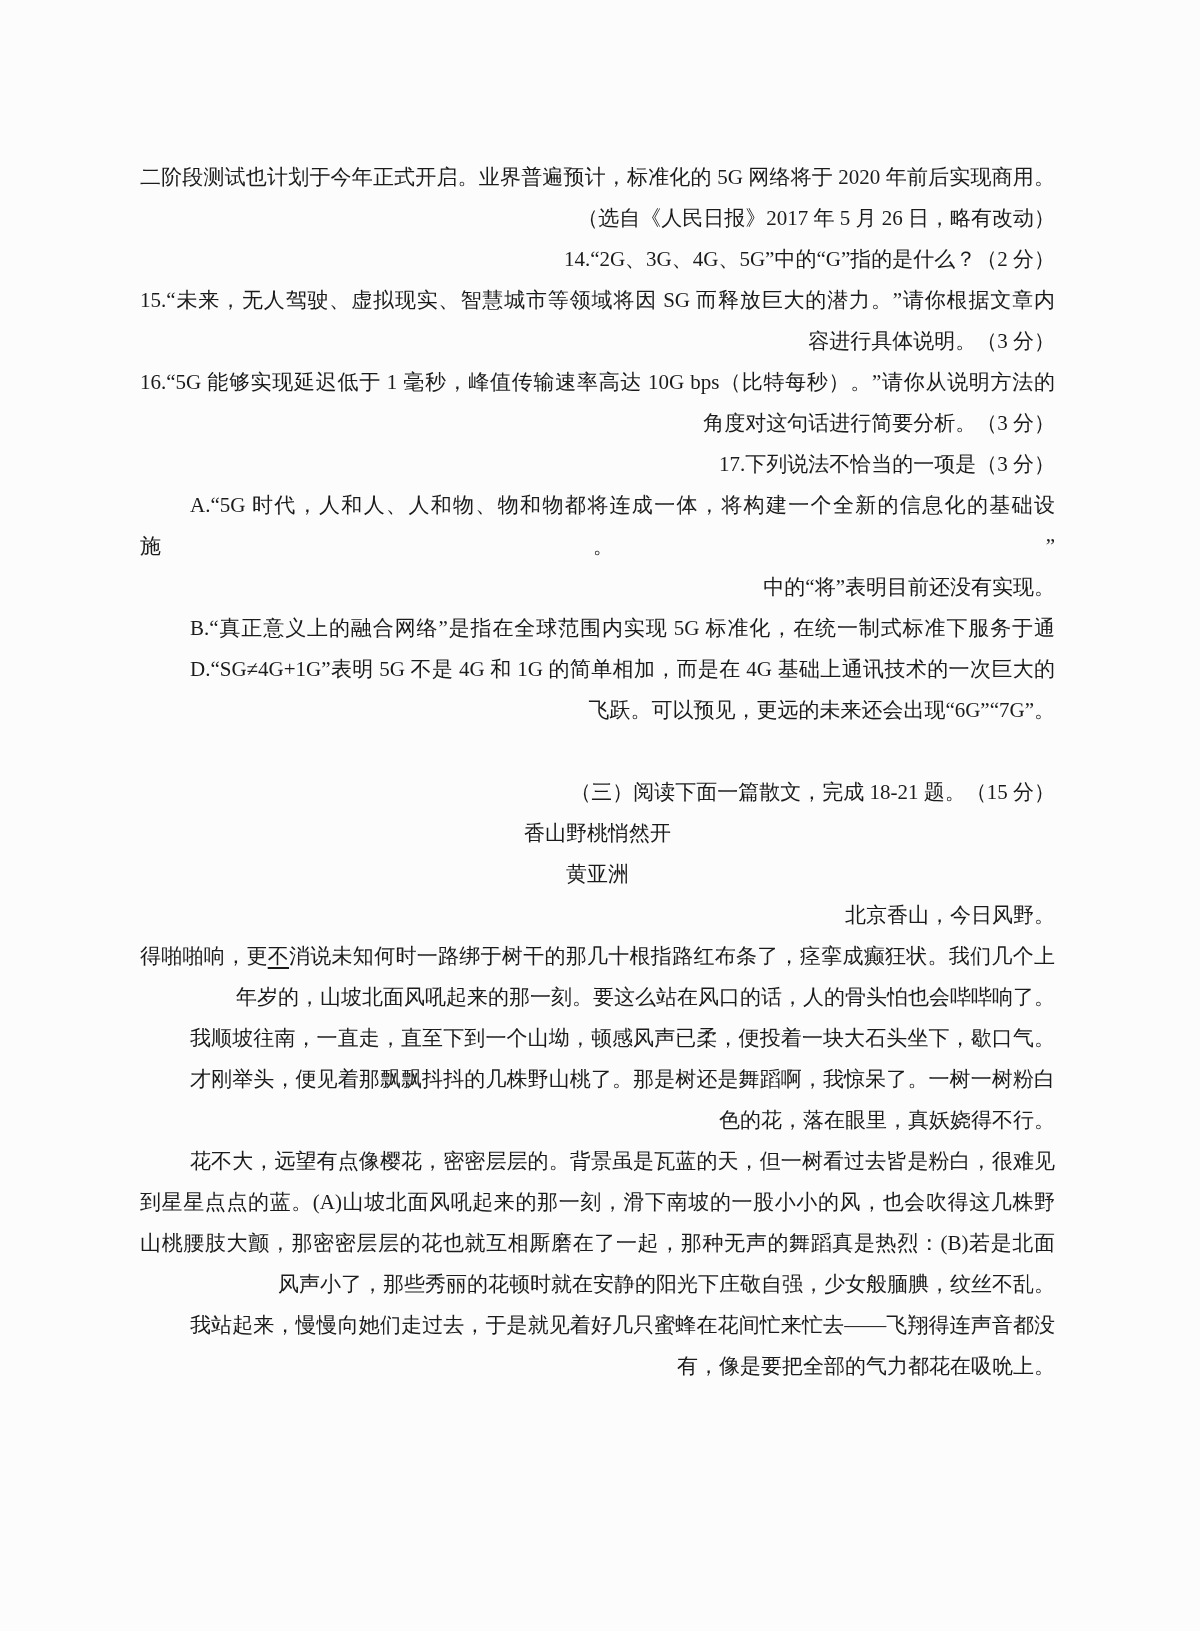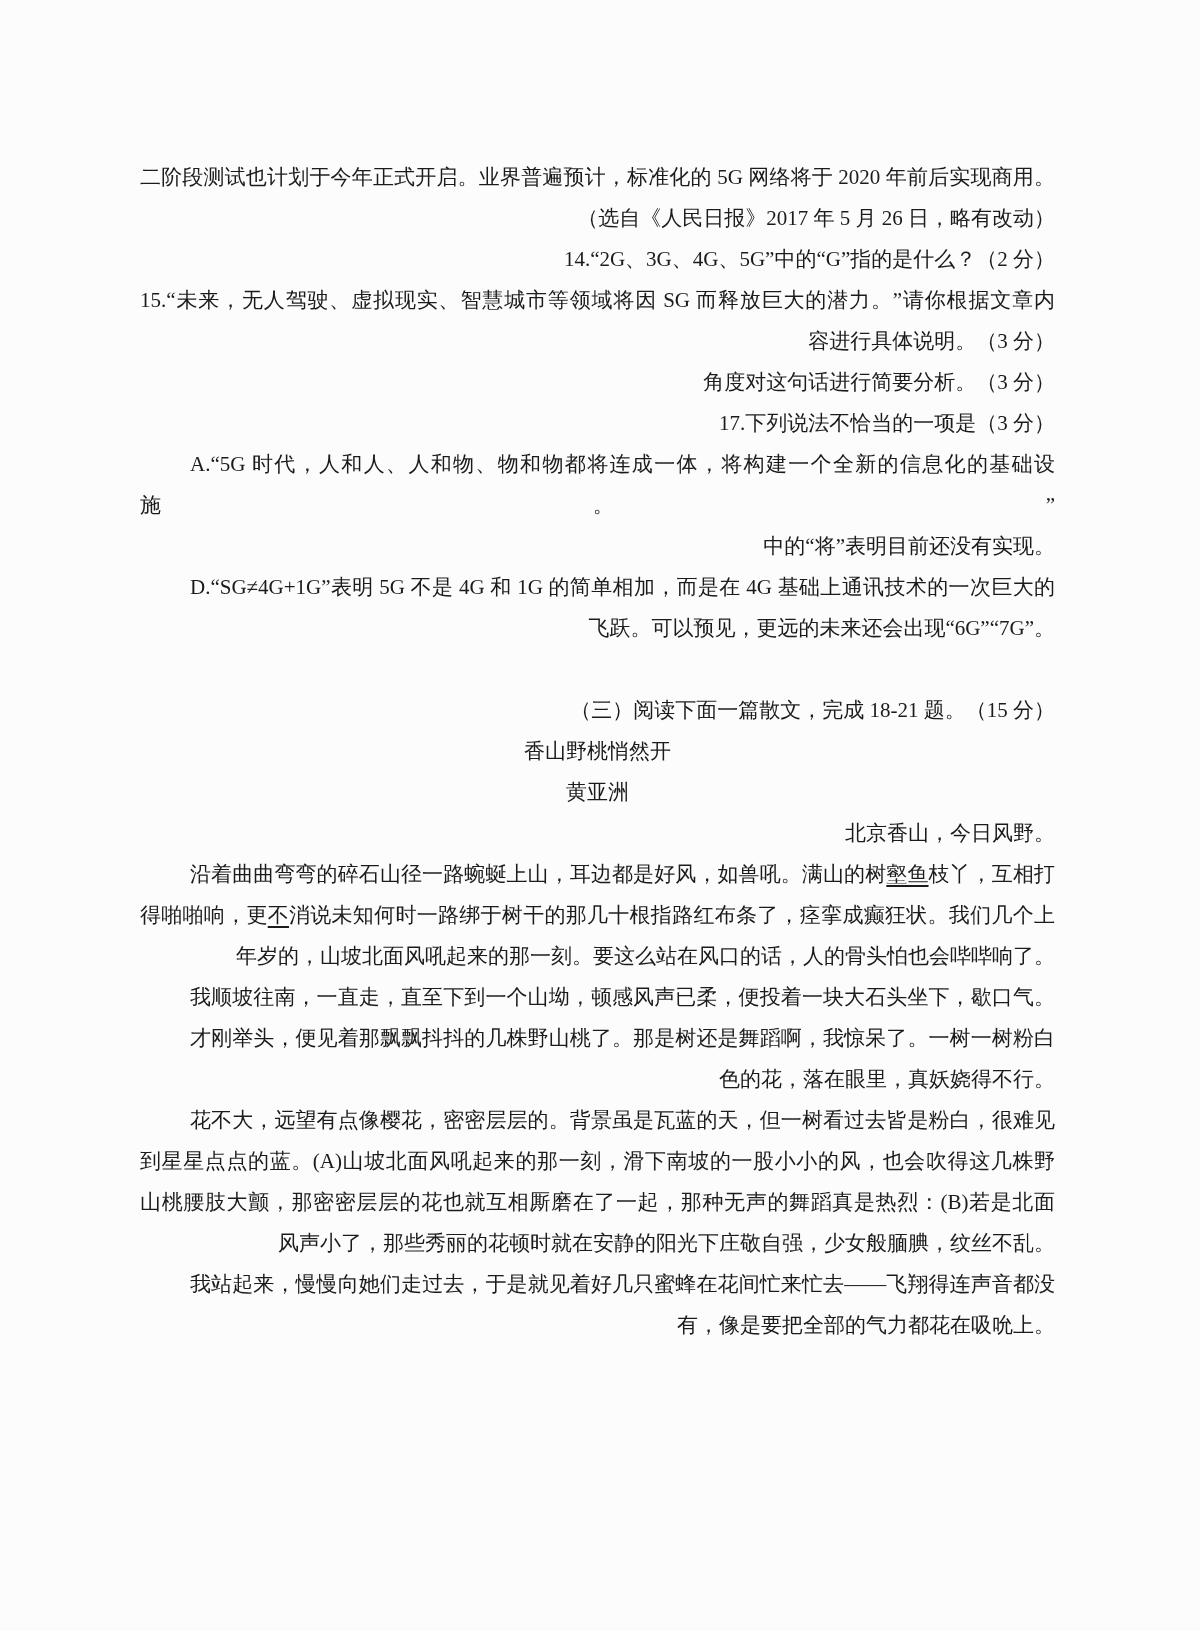--- a/index.html
+++ b/index.html
@@ -52,35 +52,36 @@
 </style>
 </head>
 <body>
 
 <div class="page">
   <div class="line fill">二阶段测试也计划于今年正式开启。业界普遍预计，标准化的 5G 网络将于 2020 年前后实现商用。</div>
   <div class="line right">（选自《人民日报》2017 年 5 月 26 日，略有改动）</div>
   <div class="line">14.“2G、3G、4G、5G”中的“G”指的是什么？（2 分）</div>
   <div class="line fill">15.“未来，无人驾驶、虚拟现实、智慧城市等领域将因 SG 而释放巨大的潜力。”请你根据文章内</div>
   <div class="line">容进行具体说明。（3 分）</div>
+  <div class="line fill">16.“5G 能够实现延迟低于 1 毫秒，峰值传输速率高达 10G bps（比特每秒）。”请你从说明方法的</div>
   <div class="line">角度对这句话进行简要分析。（3 分）</div>
   <div class="line">17.下列说法不恰当的一项是（3 分）</div>
   <div class="line indent fill">A.“5G 时代，人和人、人和物、物和物都将连成一体，将构建一个全新的信息化的基础设施。”</div>
   <div class="line">中的“将”表明目前还没有实现。</div>
+  <div class="line indent fill">B.“真正意义上的融合网络”是指在全球范围内实现 5G 标准化，在统一制式标准下服务于通</div>
   <div class="line indent fill">D.“SG≠4G+1G”表明 5G 不是 4G 和 1G 的简单相加，而是在 4G 基础上通讯技术的一次巨大的</div>
   <div class="line">飞跃。可以预见，更远的未来还会出现“6G”“7G”。</div>
 
   <div class="line blank"></div>
 
   <div class="line">（三）阅读下面一篇散文，完成 18-21 题。（15 分）</div>
   <div class="line center">香山野桃悄然开</div>
   <div class="line center">黄亚洲</div>
   <div class="line indent">北京香山，今日风野。</div>
 
-  <div class="line indent fill"><span>沿着曲曲弯弯的碎石山径一路蜿蜒上山，耳边都是好风，如兽吼。满山的树</span><span class="u">壑鱼</span><span>枝丫，互相打</span></div>
 
   <div class="line fill"><span>得啪啪响，更</span><span class="u">不</span><span>消说未知何时一路绑于树干的那几十根指路红布条了，痉挛成癫狂状。我们几个上</span></div>
 
   <div class="line">年岁的，山坡北面风吼起来的那一刻。要这么站在风口的话，人的骨头怕也会哔哔响了。</div>
   <div class="line indent fill">我顺坡往南，一直走，直至下到一个山坳，顿感风声已柔，便投着一块大石头坐下，歇口气。</div>
   <div class="line indent fill">才刚举头，便见着那飘飘抖抖的几株野山桃了。那是树还是舞蹈啊，我惊呆了。一树一树粉白</div>
   <div class="line">色的花，落在眼里，真妖娆得不行。</div>
   <div class="line indent fill">花不大，远望有点像樱花，密密层层的。背景虽是瓦蓝的天，但一树看过去皆是粉白，很难见</div>
   <div class="line fill">到星星点点的蓝。(A)山坡北面风吼起来的那一刻，滑下南坡的一股小小的风，也会吹得这几株野</div>
   <div class="line fill">山桃腰肢大颤，那密密层层的花也就互相厮磨在了一起，那种无声的舞蹈真是热烈：(B)若是北面</div>

